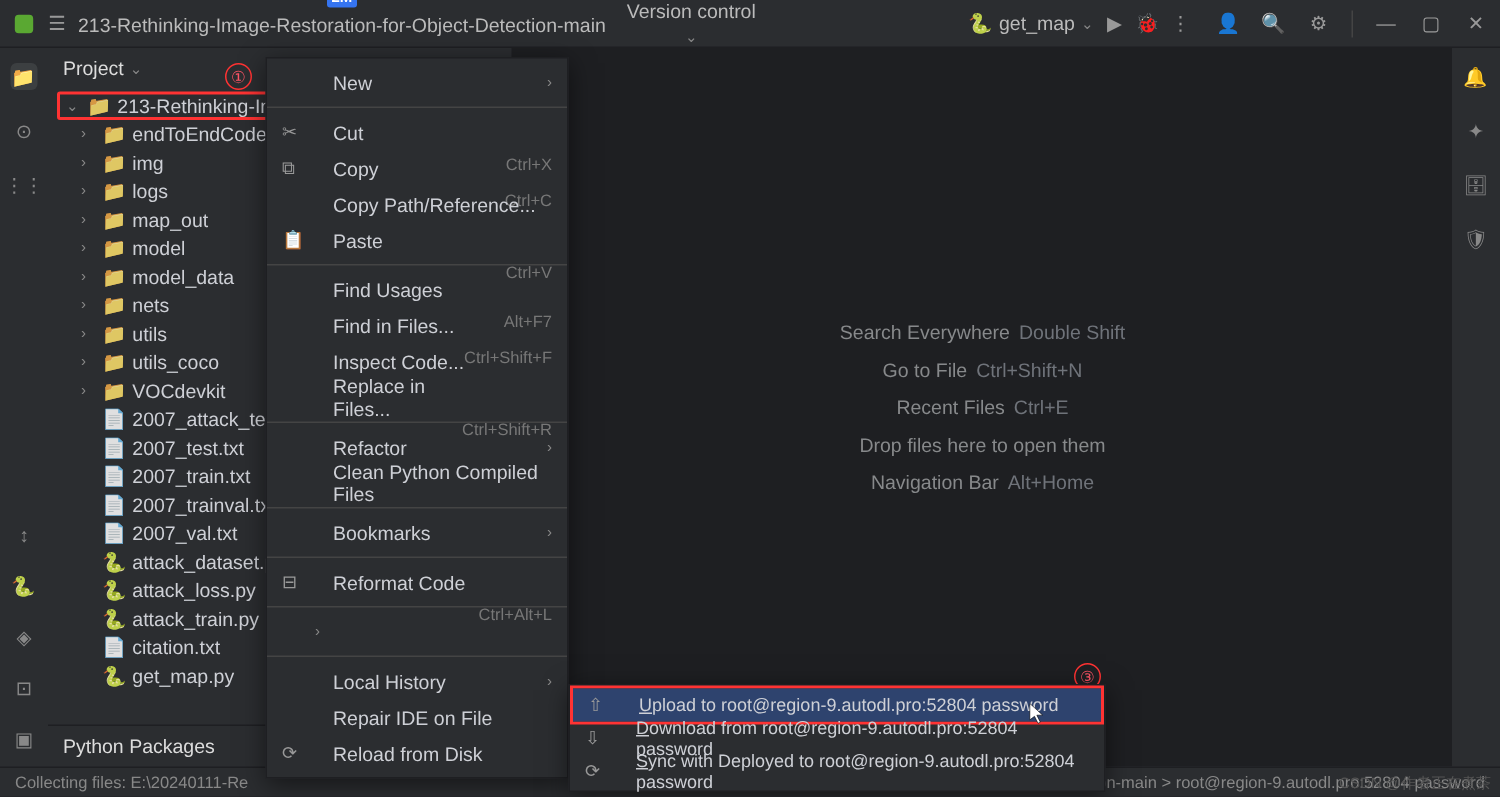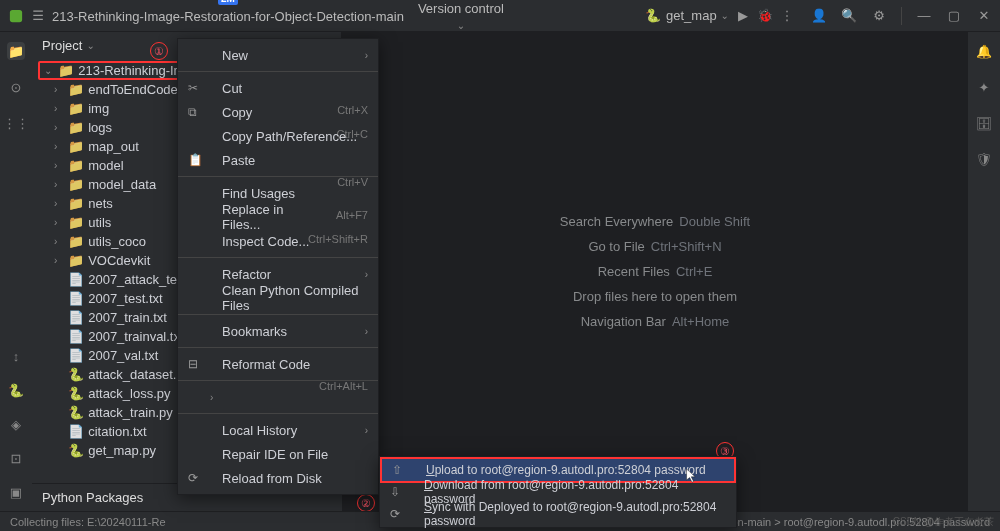--- a/index.html
+++ b/index.html
@@ -276,26 +276,31 @@
       <span class="sc">Ctrl+V</span>
     </div>
     <div class="sep"></div>
     <div class="mi">
       <span class="mii"></span>
       <span class="lbl">Find Usages</span>
       <span class="sc">Alt+F7</span>
     </div>
     <div class="mi">
       <span class="mii"></span>
+      <span class="lbl">Find in Files...</span>
+      <span class="sc">Ctrl+Shift+F</span>
+    </div>
+    <div class="mi">
+      <span class="mii"></span>
+      <span class="lbl">Inspect Code...</span>
+    </div>
+    <div class="mi">
+      <span class="mii"></span>
       <span class="lbl">Replace in Files...</span>
       <span class="sc">Ctrl+Shift+R</span>
-    </div>
-    <div class="mi">
-      <span class="mii"></span>
-      <span class="lbl">Inspect Code...</span>
     </div>
     <div class="sep"></div>
     <div class="mi">
       <span class="mii"></span>
       <span class="lbl">Refactor</span>
       <span class="sub">›</span>
     </div>
     <div class="mi">
       <span class="mii"></span>
       <span class="lbl">Clean Python Compiled Files</span>

